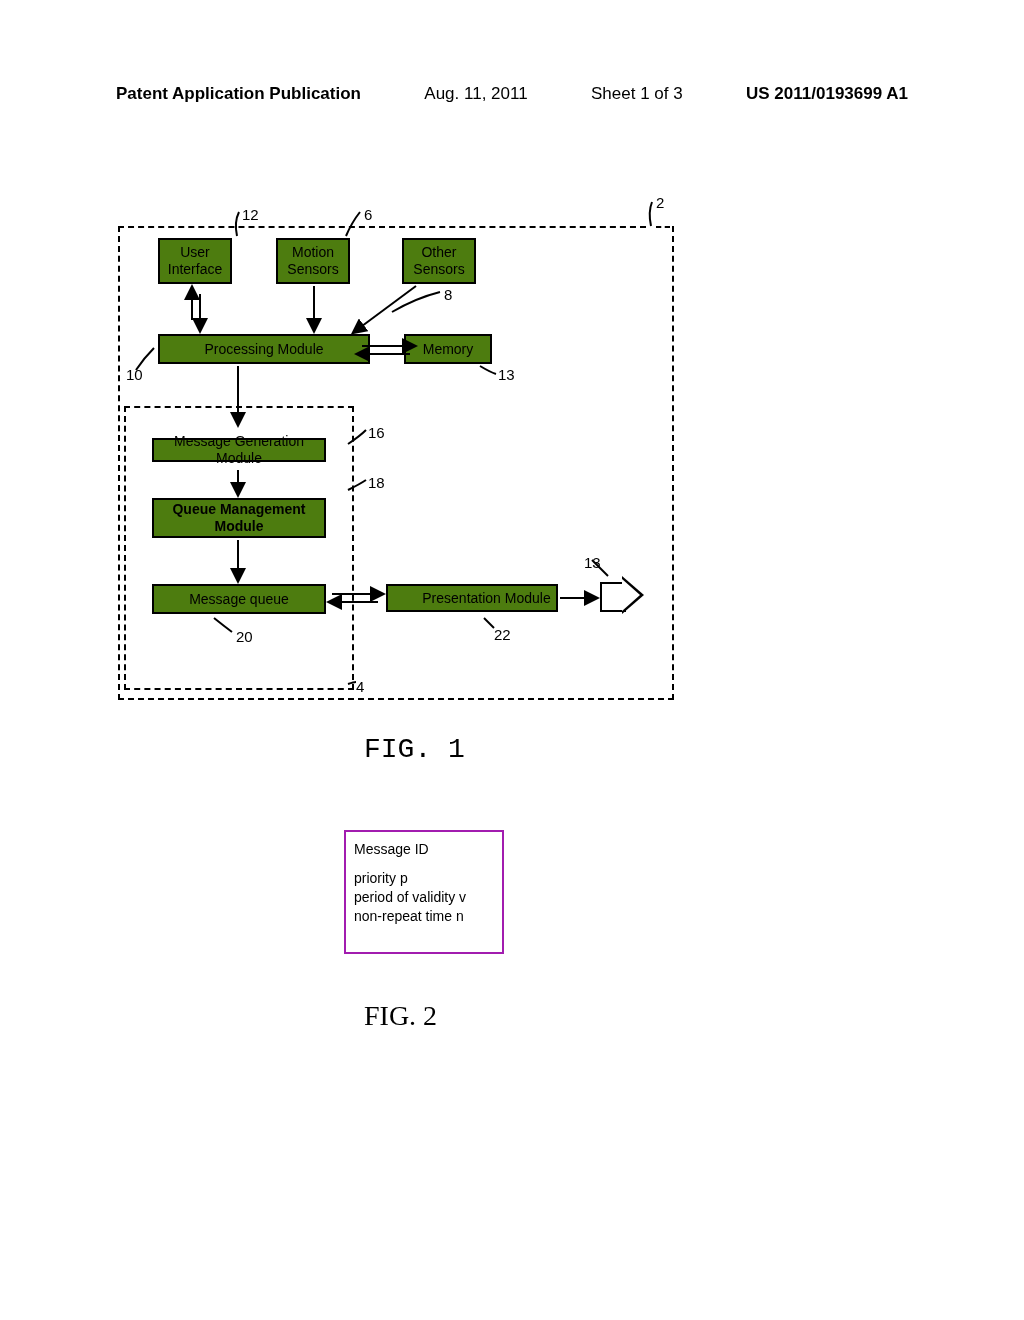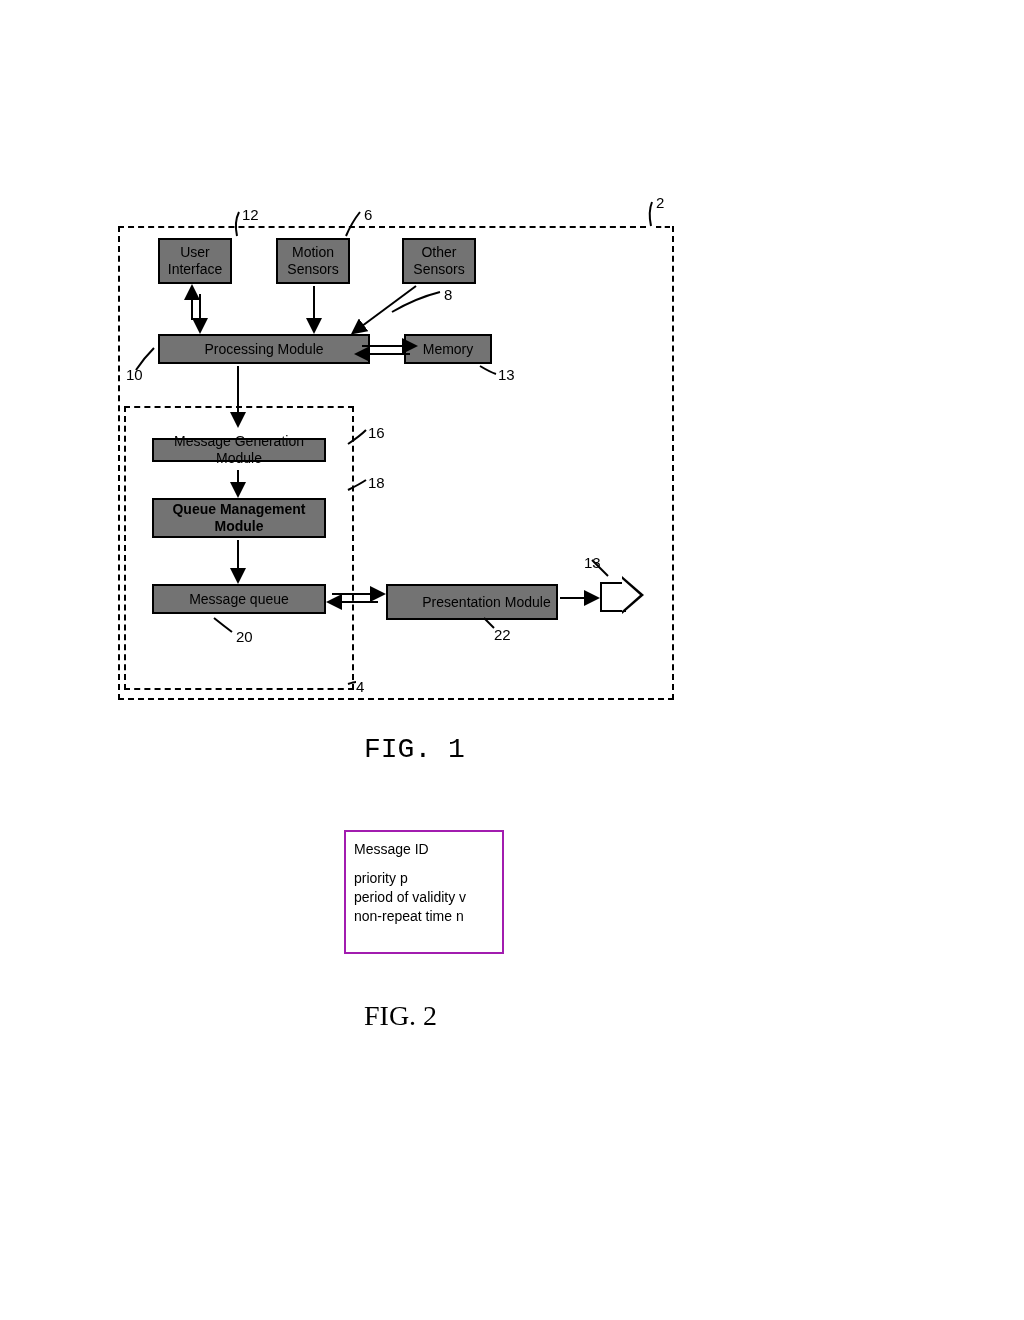--- a/index.html
+++ b/index.html
@@ -60,40 +60,40 @@
     position: absolute;
     left: 8px;
     top: 208px;
     width: 226px;
     height: 280px;
     border: 2px dashed #000;
   }
   .box {
     position: absolute;
     border: 2px solid #000;
-    background: #737373;
+    background: #4d7c0f;
     display: flex;
     align-items: center;
     justify-content: center;
     text-align: center;
     font-size: 14px;
     line-height: 1.2;
     padding: 2px;
     box-sizing: border-box;
   }
   
   .b-user     { left: 42px;  top: 40px;  width: 74px;  height: 46px; }
   .b-motion   { left: 160px; top: 40px;  width: 74px;  height: 46px; }
   .b-other    { left: 286px; top: 40px;  width: 74px;  height: 46px; }
   .b-proc     { left: 42px;  top: 136px; width: 212px; height: 30px; }
   .b-mem      { left: 288px; top: 136px; width: 88px;  height: 30px; }
   .b-msggen   { left: 36px;  top: 240px; width: 174px; height: 24px; }
   .b-queue    { left: 36px;  top: 300px; width: 174px; height: 40px; font-weight: bold; }
   .b-mqueue   { left: 36px;  top: 386px; width: 174px; height: 30px; }
-  .b-present  { left: 270px; top: 386px; width: 172px; height: 36px; padding-left: 31px; }
+  .b-present  { left: 270px; top: 386px; width: 172px; height: 28px; padding-left: 31px; }
 
   
   .speaker {
     position: absolute;
     left: 484px; top: 378px;
     width: 48px; height: 38px;
   }
   .speaker .body {
     position: absolute;
     left: 0; top: 6px;
@@ -155,20 +155,26 @@
   }
   .overlay line { stroke: #000; stroke-width: 2; }
   .overlay path { stroke: #000; stroke-width: 2; fill: none; }
   .overlay polygon { fill: #000; }
 </style>
 </head>
 <body>
 
 <div class="page">
 
+  <div class="header">
+    <span class="pub-label">Patent Application Publication</span>
+    <span>Aug. 11, 2011</span>
+    <span>Sheet 1 of 3</span>
+    <span class="pub-label">US 2011/0193699 A1</span>
+  </div>
 
   <div class="fig1">
 
     <div class="outer-dashed"></div>
     <div class="outer-top-left"></div>
     <div class="outer-top-right"></div>
     <div class="inner-dashed"></div>
 
     <div class="box b-user">
         <span style="white-space:pre-line">User

